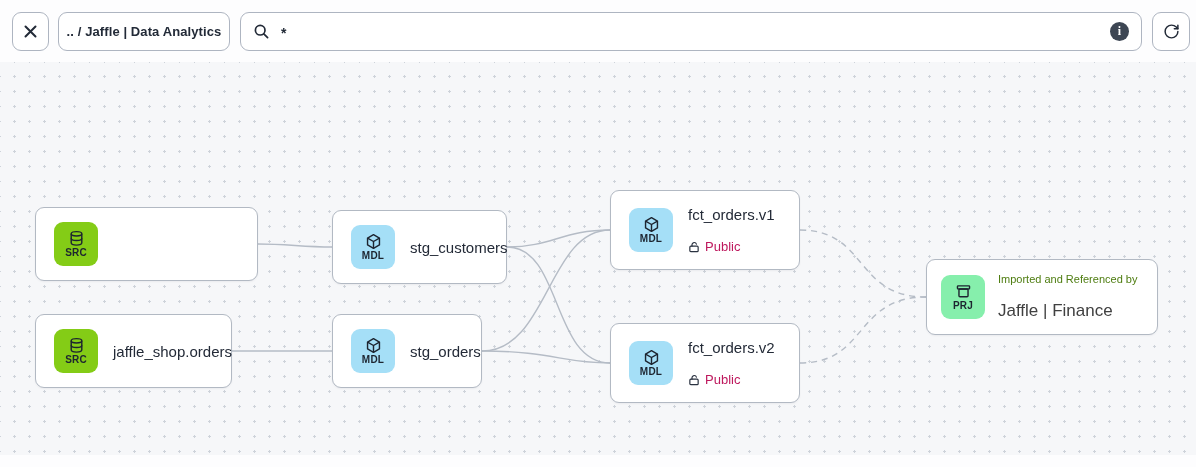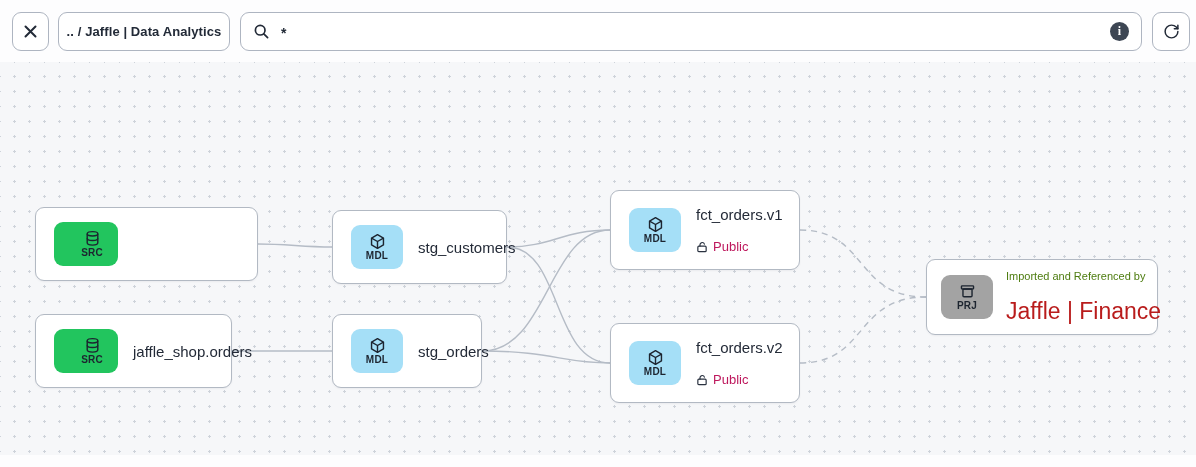--- a/index.html
+++ b/index.html
@@ -90,54 +90,54 @@
     border: 1.5px solid #b2b9c3;
     border-radius: 9px;
     display: flex;
     align-items: center;
     padding-left: 18px;
     gap: 15px;
     box-shadow: 0 1px 2px rgba(20,25,35,0.05);
     cursor: pointer;
   }
   .badge {
-    width: 52px; height: 44px;
+    width: 44px; height: 44px;
     border-radius: 9px;
     display: flex;
     flex-direction: column;
     align-items: center;
     justify-content: center;
     gap: 1px;
     flex: 0 0 auto;
     color: #1d2530;
   }
   .badge .badge-label {
     font-size: 10px;
     font-weight: 700;
     letter-spacing: .2px;
     line-height: 1;
   }
-  .badge.src { background: #22c55e; padding-left: 12px; }
+  .badge.src { background: #84cc16; }
   .badge.mdl { background: #a5dff7; }
-  .badge.prj { background: #a3a3a3; }
+  .badge.prj { background: #86efac; }
   .node-title {
     font-size: 15px;
     color: #232a37;
     white-space: nowrap;
   }
   .node-text { display: flex; flex-direction: column; gap: 16px; }
   .access-row {
     display: flex;
     align-items: center;
     gap: 5px;
     font-size: 13px;
     color: #be185d;
   }
   .prj-sub { font-size: 11px; color: #4d7c0f; }
-  .prj-title { font-size: 23px; color: #b91c1c; white-space: nowrap; }
+  .prj-title { font-size: 17px; color: #404040; white-space: nowrap; }
 
   .node.src-customers { left: 35px;  top: 207px; width: 223px; height: 74px; }
   .node.src-orders    { left: 35px;  top: 314px; width: 197px; height: 74px; }
   .node.stg-customers { left: 332px; top: 210px; width: 175px; height: 74px; }
   .node.stg-orders    { left: 332px; top: 314px; width: 150px; height: 74px; }
   .node.fct-v1        { left: 610px; top: 190px; width: 190px; height: 80px; }
   .node.fct-v2        { left: 610px; top: 323px; width: 190px; height: 80px; }
   .node.prj-finance   { left: 926px; top: 259px; width: 232px; height: 76px; padding-left: 14px; gap: 13px; }
 
   .icon-svg { display: block; }

